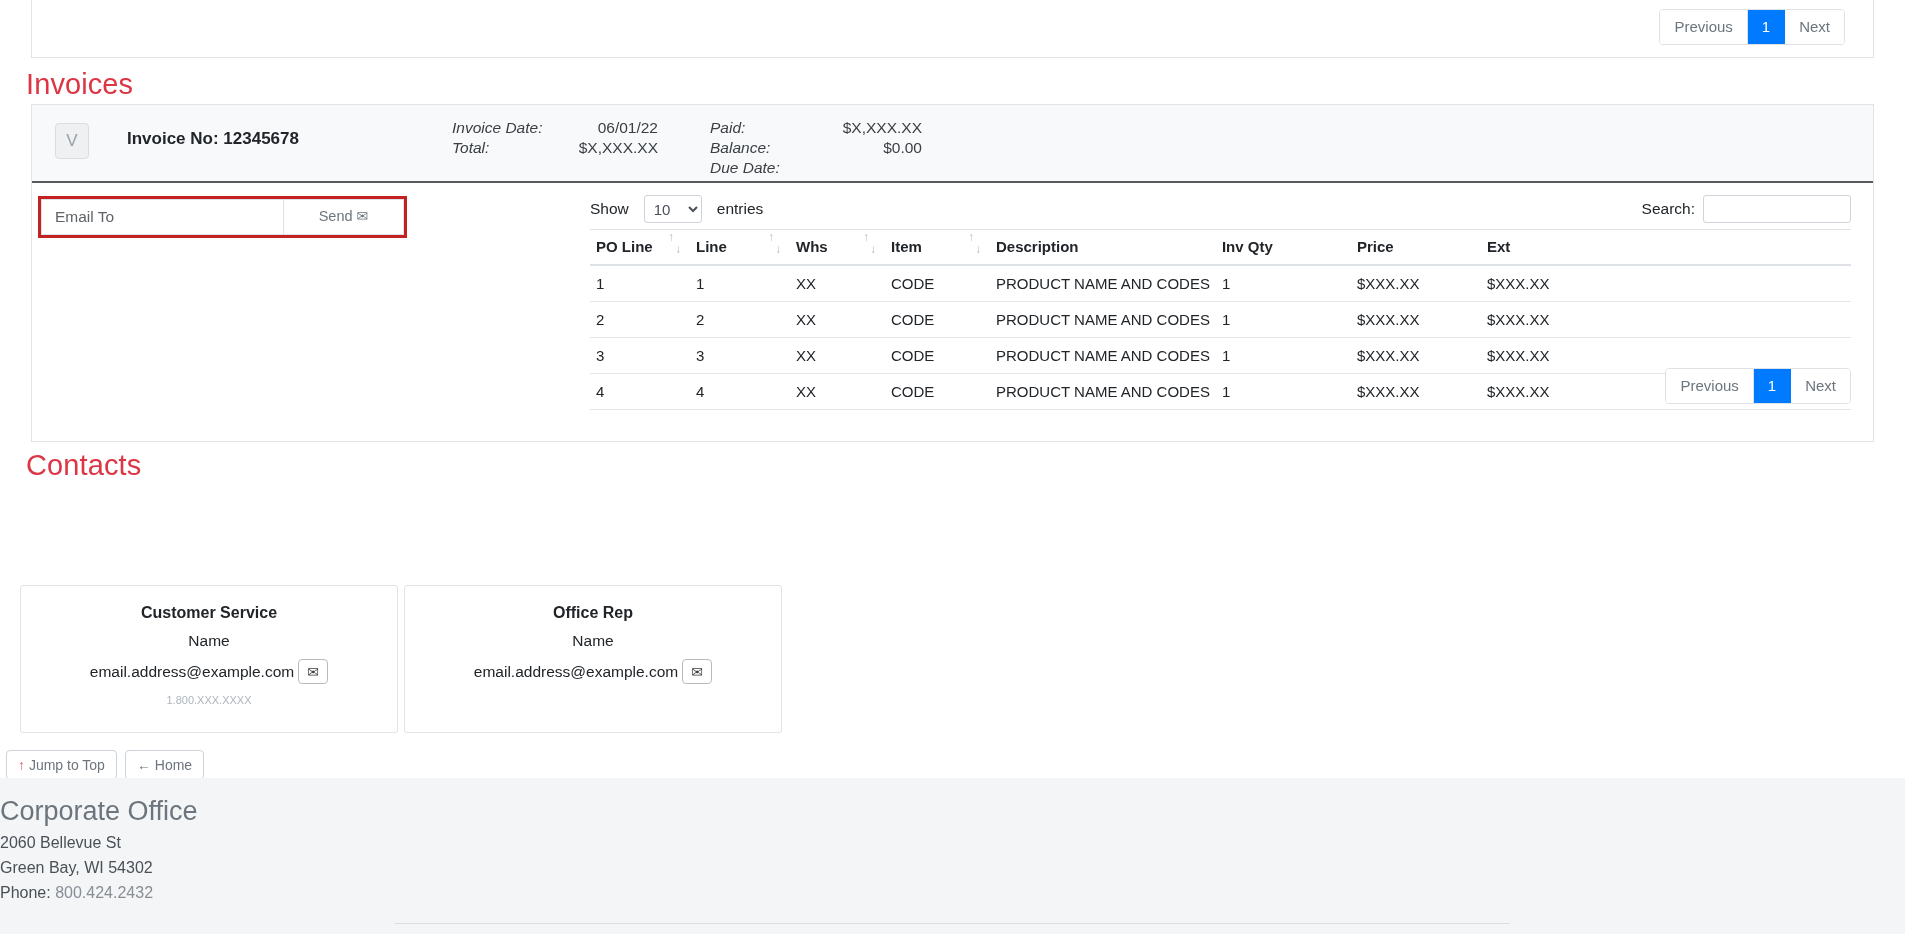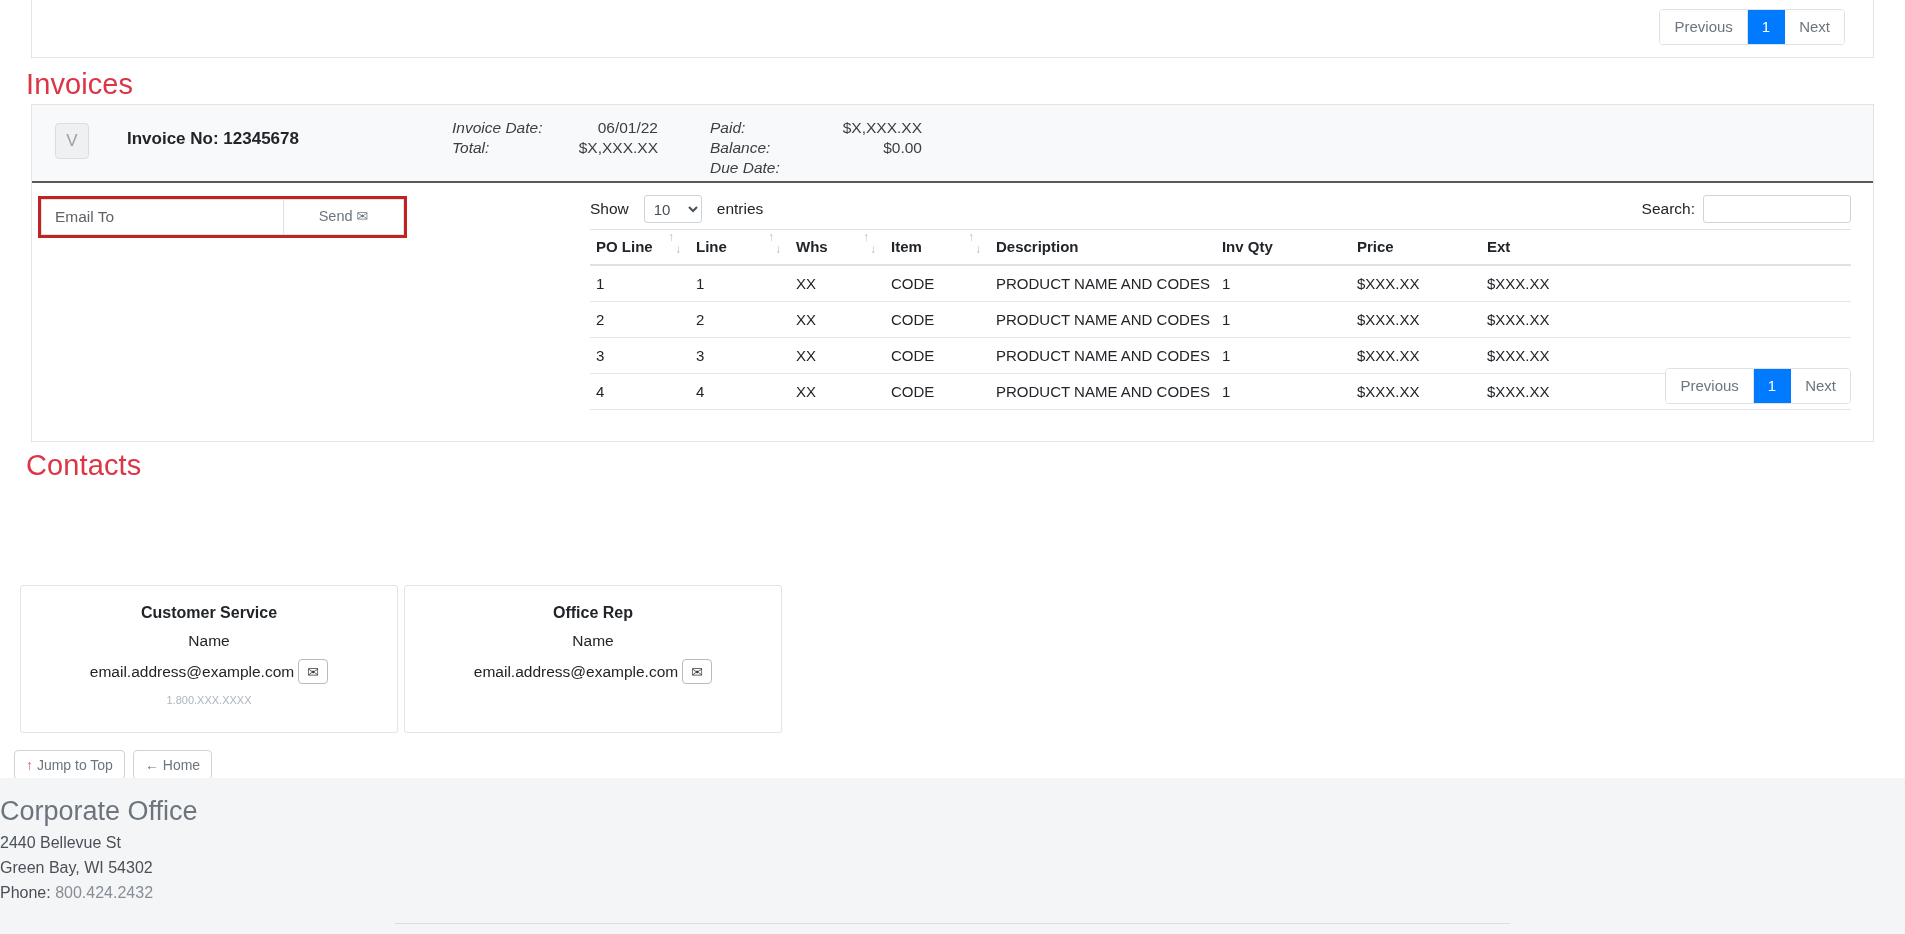--- a/index.html
+++ b/index.html
@@ -167,21 +167,21 @@
   }
   .c-email { font-size: 15.5px; color: #212529; }
   .c-mail-btn {
     width: 30px; height: 25px; border: 1px solid #b8bcc0; border-radius: 4px;
     background: #fff; display: inline-flex; align-items: center; justify-content: center;
     font-size: 14px; color: #3c4043; cursor: pointer;
   }
   .c-phone { font-size: 11px; color: #adb5bd; margin-top: 10px; }
 
   
-  .bottom-btns { position: absolute; left: 14px; top: 750px; display: flex; gap: 8px; }
+  .bottom-btns { position: absolute; left: 6px; top: 750px; display: flex; gap: 8px; }
   .btn-outline {
     border: 1px solid #ced4da; border-radius: 4px; background: #fff;
     font-size: 14px; color: #6c757d; padding: 6px 11px; cursor: pointer;
     font-family: "Liberation Sans", sans-serif; white-space: nowrap;
   }
   .arr-up { color: #e05c6e; }
   .arr-left { color: #6c757d; }
 
   
   .footer {
@@ -395,21 +395,21 @@
     </div>
     <div class="btn-outline">
       <span class="arr-left">←</span>
       <span>Home</span>
     </div>
   </div>
 
   <div class="footer">
     <div class="footer-inner">
       <div class="f-title">Corporate Office</div>
-      <div class="f-line">2440 Bellevue St</div>
+      <div class="f-line">2060 Bellevue St</div>
       <div class="f-line">Green Bay, WI 54302</div>
       <div class="f-line">
         <span>Phone:</span>
         <span class="f-phone">800.424.2432</span>
       </div>
     </div>
     <div class="f-rule"></div>
   </div>
 
 </div>

